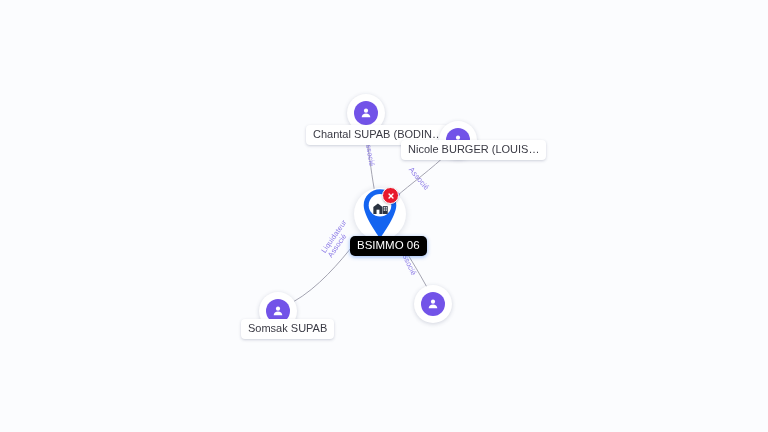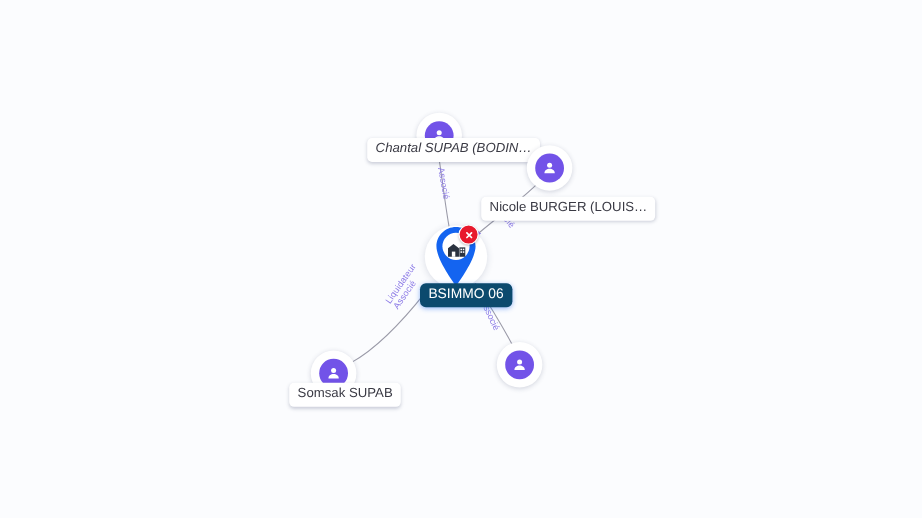--- a/index.html
+++ b/index.html
@@ -108,21 +108,21 @@
     background: #ffffff;
     border-radius: 4px;
     padding: 3px 7px 4px 7px;
     font-size: 11px;
     line-height: 13px;
     color: #3a3a44;
     white-space: nowrap;
     box-shadow: 0 1px 3px rgba(40, 50, 90, 0.22);
   }
   .node-label.primary {
-    background: #0c4a6e;
+    background: #000000;
     color: #ffffff;
     border-radius: 5px;
     font-size: 11.5px;
     font-weight: 500;
     box-shadow: 0 1px 4px rgba(20, 100, 240, 0.45);
   }
 
   .edge-label {
     position: absolute;
     font-size: 7.5px;
@@ -167,31 +167,31 @@
   <div class="edge-label" style="left:406px; top:249px; transform: rotate(65deg);">Associé</div>
 
   <div class="person-node" style="left:347px; top:94px;">
     <div class="person-avatar">
       <svg width="14" height="14" viewBox="0 0 24 24" fill="#ffffff">
         <circle cx="12" cy="8" r="3.6"></circle>
         <path d="M4.6 19.4c0-4 3.4-6.4 7.4-6.4s7.4 2.4 7.4 6.4z"></path>
       </svg>
     </div>
   </div>
-  <div class="node-label" style="left:306px; top:115px;font-style:italic;">Chantal SUPAB (BODIN…</div>
+  <div class="node-label" style="left:306px; top:125px;">Chantal SUPAB (BODIN…</div>
 
   <div class="person-node" style="left:439px; top:121px;">
     <div class="person-avatar">
       <svg width="14" height="14" viewBox="0 0 24 24" fill="#ffffff">
         <circle cx="12" cy="8" r="3.6"></circle>
         <path d="M4.6 19.4c0-4 3.4-6.4 7.4-6.4s7.4 2.4 7.4 6.4z"></path>
       </svg>
     </div>
   </div>
-  <div class="node-label" style="left:401px; top:164px;">Nicole BURGER (LOUIS…</div>
+  <div class="node-label" style="left:401px; top:140px;">Nicole BURGER (LOUIS…</div>
 
   <div class="person-node" style="left:259px; top:292px;">
     <div class="person-avatar">
       <svg width="14" height="14" viewBox="0 0 24 24" fill="#ffffff">
         <circle cx="12" cy="8" r="3.6"></circle>
         <path d="M4.6 19.4c0-4 3.4-6.4 7.4-6.4s7.4 2.4 7.4 6.4z"></path>
       </svg>
     </div>
   </div>
   <div class="node-label" style="left:241px; top:319px;">Somsak SUPAB</div>

